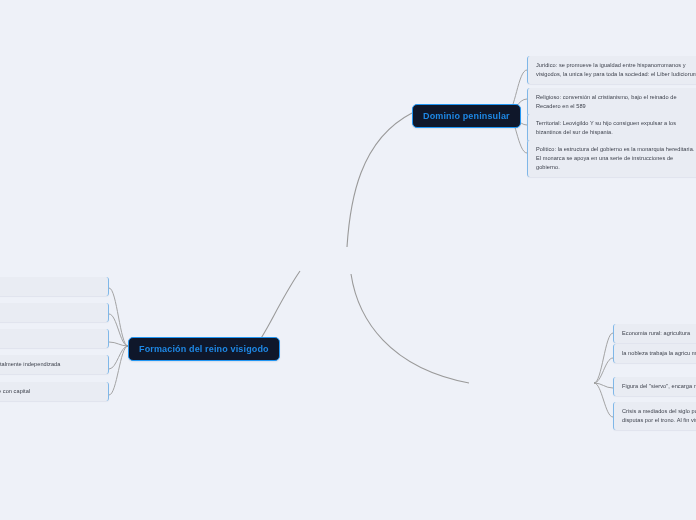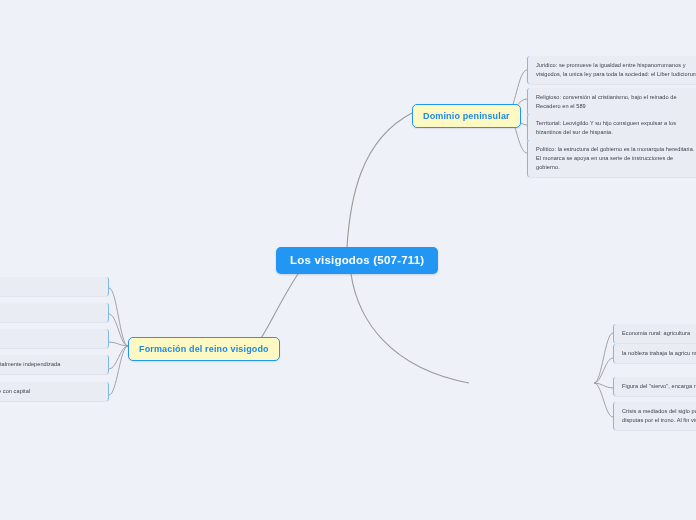--- a/index.html
+++ b/index.html
@@ -38,21 +38,21 @@
     letter-spacing: 0.2px;
     border-radius: 5px;
     padding: 7px 14px 8px 14px;
     white-space: nowrap;
     box-shadow: 0 1px 2px rgba(30,60,110,0.18);
   }
 
   
   .branch-node {
     position: absolute;
-    background: #fef9c3;
+    background: #0f172a;
     color: #1e88e5;
     font-size: 9px;
     font-weight: bold;
     letter-spacing: 0.15px;
     border: 1.4px solid #2196f3;
     border-radius: 5px;
     padding: 6px 10px 6px 10px;
     white-space: nowrap;
     box-shadow: 0 1px 1.5px rgba(30,60,110,0.10);
   }
@@ -101,21 +101,20 @@
     <path d="M 594 383 C 602 383 605 388 613 388" fill="none" stroke="#9a9a9a" stroke-width="0.9"></path>
     <path d="M 594 383 C 602 383 605 417 613 417" fill="none" stroke="#9a9a9a" stroke-width="0.9"></path>
 
     <path d="M 128 346 C 120 346 117 288 109 288" fill="none" stroke="#9a9a9a" stroke-width="0.9"></path>
     <path d="M 128 346 C 120 346 117 314 109 314" fill="none" stroke="#9a9a9a" stroke-width="0.9"></path>
     <path d="M 128 346 C 120 346 117 342 109 342" fill="none" stroke="#9a9a9a" stroke-width="0.9"></path>
     <path d="M 128 346 C 120 346 117 369 109 369" fill="none" stroke="#9a9a9a" stroke-width="0.9"></path>
     <path d="M 128 346 C 120 346 117 395 109 395" fill="none" stroke="#9a9a9a" stroke-width="0.9"></path>
   </svg>
 
-  <div class="root-node" style="left:276px; top:247px;">Los visigodos (507-711)</div>
 
   <div class="branch-node" style="left:412px; top:104px;">Dominio peninsular</div>
 
   <div class="leaf-card right" style="left:527px; top:56px; width:178px;">Juridico: se promueve la igualdad entre hispanorromanos y visigodos, la unica ley para toda la sociedad: el Liber Iudiciorum</div>
 
   <div class="leaf-card right" style="left:527px; top:88px; width:178px;">Religioso: conversión al cristianismo, bajo el reinado de Recadero en el 589</div>
 
   <div class="leaf-card right" style="left:527px; top:114px; width:178px;">Territorial: Leovigildo Y su hijo consiguen expulsar a los bizantinos del sur de hispania.</div>
 
   <div class="leaf-card right" style="left:527px; top:140px; width:178px;">Politico: la estructura del gobierno es la monarquia hereditaria. El monarca se apoya en una serie de instrucciones de gobierno.</div>

